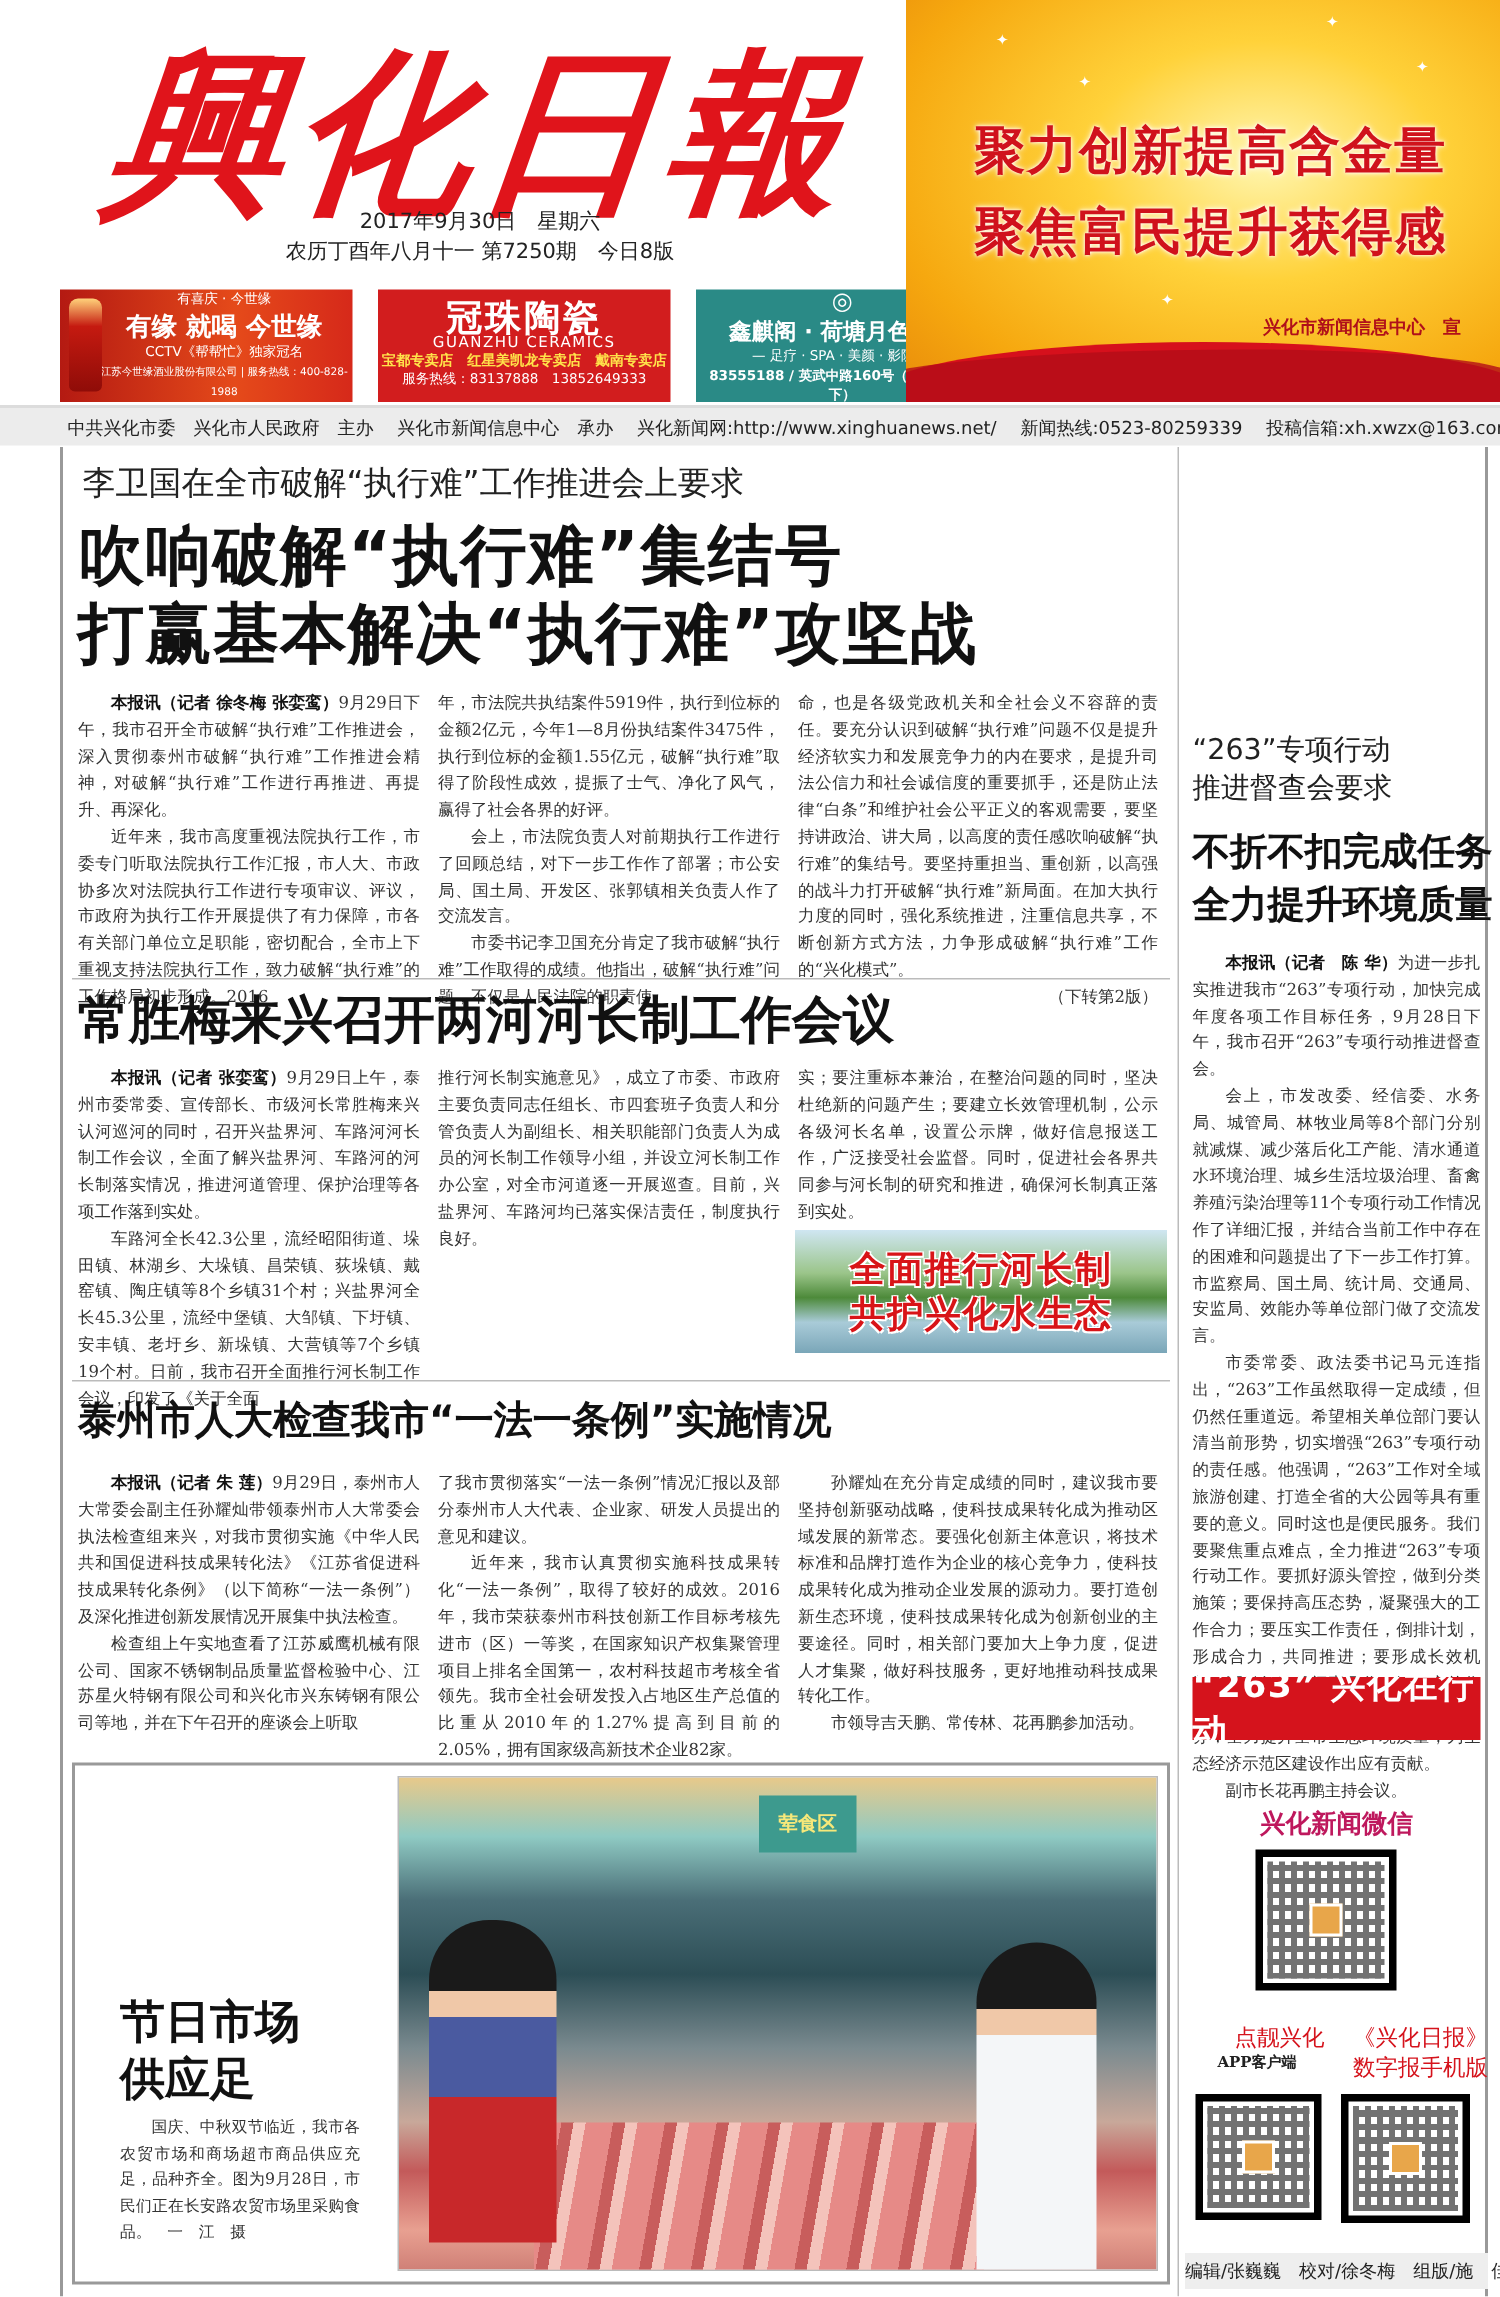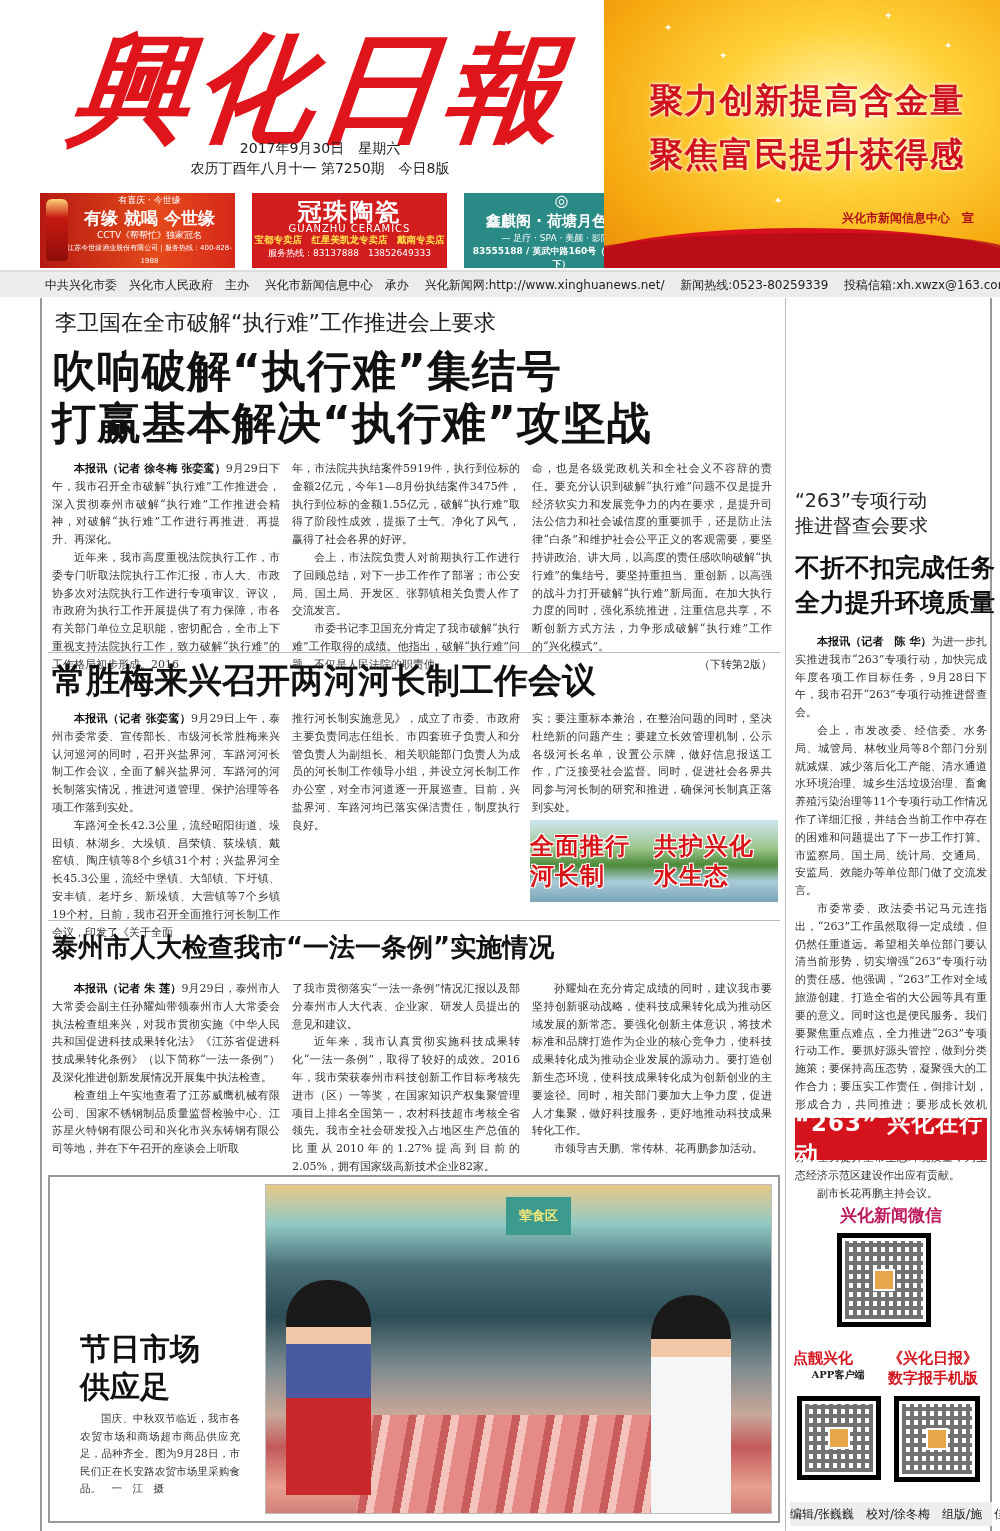--- a/index.html
+++ b/index.html
@@ -34,21 +34,21 @@
 .frame{left:40px;top:298px;width:952px;height:1233px;border-left:2px solid #999;border-right:2px solid #999}
 .kicker{left:55px;top:308px;font-size:22px;color:#222;line-height:30px}
 .head1{left:52px;top:345px;font-size:44px;font-weight:bold;line-height:52px;color:#111;letter-spacing:1px}
 .col{font-family:"DejaVu Serif","Liberation Serif",serif;font-size:11px;line-height:17.8px;color:#333;text-align:justify}
 .col p{text-indent:2em}
 .col p.noind{text-indent:0}
 .col b{font-family:"DejaVu Sans",sans-serif;color:#111}
 .sep-h{height:1px;background:#bbb}
 .head2{left:52px;top:658px;font-size:34px;font-weight:bold;color:#111;line-height:44px}
 .head3{left:52px;top:925px;font-size:26px;font-weight:bold;color:#111;line-height:44px}
-.river-banner{left:530px;top:820px;width:248px;height:82px;background:linear-gradient(180deg,#cfe6f2 0%,#9bc58a 35%,#4d8a3a 55%,#a9cbd8 75%,#7aa6b8 100%);display:flex;flex-direction:row;justify-content:center;align-items:center}
+.river-banner{left:530px;top:820px;width:248px;height:82px;background:linear-gradient(180deg,#cfe6f2 0%,#9bc58a 35%,#4d8a3a 55%,#a9cbd8 75%,#7aa6b8 100%);display:flex;flex-direction:column;justify-content:center;align-items:center}
 .river-banner span{font-size:24px;font-weight:bold;color:#d81418;line-height:30px;letter-spacing:1px;text-shadow:1px 1px 0 #fff,-1px -1px 0 #fff,1px -1px 0 #fff,-1px 1px 0 #fff}
 
 .rc-kicker{left:795px;top:488px;font-size:19px;line-height:25px;color:#222}
 .rc-head{left:795px;top:550px;font-size:25px;font-weight:bold;line-height:35px;color:#111}
 .rc-col{left:795px;top:633px;width:192px}
 .rc-badge{left:795px;top:1118px;width:192px;height:42px;background:#d5131c;color:#fff;font-weight:bold;font-size:23px;display:flex;align-items:center;justify-content:center;letter-spacing:1px}
 .vsep{width:1px;background:#bbb}
 
 .photo-frame{left:48px;top:1175px;width:732px;height:348px;border:2px solid #999}
 .photo{left:265px;top:1184px;width:507px;height:330px;background:linear-gradient(180deg,#e8c98a 0%,#8fcac3 12%,#4a6e77 25%,#2c4d55 40%,#7a8a8f 55%,#c8a89a 70%,#c35a5a 80%,#e8a091 92%,#d08077 100%);border:1px solid #bbb;overflow:hidden}
@@ -58,21 +58,21 @@
 .photo .meat{position:absolute;left:90px;top:230px;width:300px;height:100px;background:repeating-linear-gradient(100deg,#e68a87 0 18px,#c85d5c 18px 26px,#f4c3bb 26px 34px)}
 .cap-title{left:80px;top:1330px;font-size:30px;font-weight:bold;line-height:38px;color:#111}
 .cap-text{left:80px;top:1410px;width:160px;font-family:"DejaVu Serif",serif;font-size:10.5px;line-height:17.5px;color:#333;text-align:justify}
 
 .qr-title{left:795px;top:1204px;width:192px;text-align:center;font-size:17px;color:#be185d;font-weight:bold}
 .qr{background:#fff;border:5px solid #000;position:absolute;overflow:hidden}
 .qr::before{content:"";position:absolute;inset:3px;background:
 repeating-linear-gradient(90deg,#000 0 4px,transparent 4px 8px),
 repeating-linear-gradient(0deg,#000 0 4px,transparent 4px 9px);opacity:.55}
 .qr .logo{position:absolute;left:50%;top:50%;width:22px;height:22px;margin:-11px 0 0 -11px;background:#e8a64a;border:2px solid #fff}
-.qr-lbl{font-size:15px;color:#d5131c;font-weight:bold;text-align:left;line-height:20px}
+.qr-lbl{font-size:15px;color:#d5131c;font-weight:normal;text-align:right;line-height:20px}
 .app-lbl{font-family:"DejaVu Serif",serif;font-size:10px;color:#222;font-weight:bold;text-align:center}
 .credits{left:790px;top:1502px;width:202px;height:24px;background:#eee;font-size:12px;line-height:24px;text-align:center;color:#222;white-space:nowrap}
 </style>
 </head>
 <body>
 
 <div class="abs mast-title">興化日報</div>
 <div class="abs mast-date">
   <div>2017年9月30日　星期六</div>
   <div>农历丁酉年八月十一 第7250期　今日8版</div>

